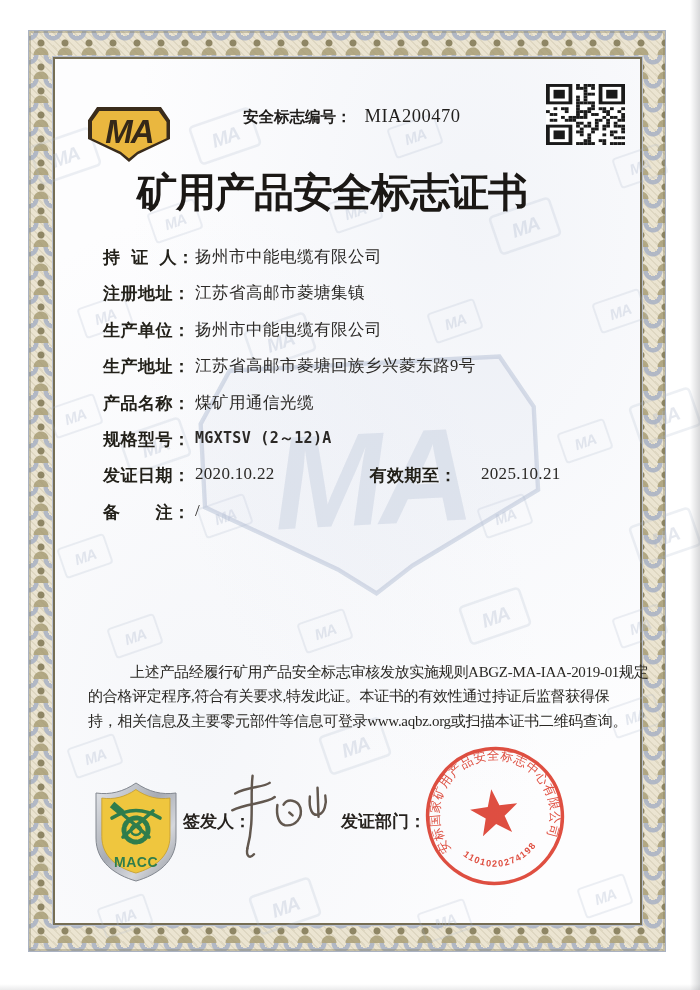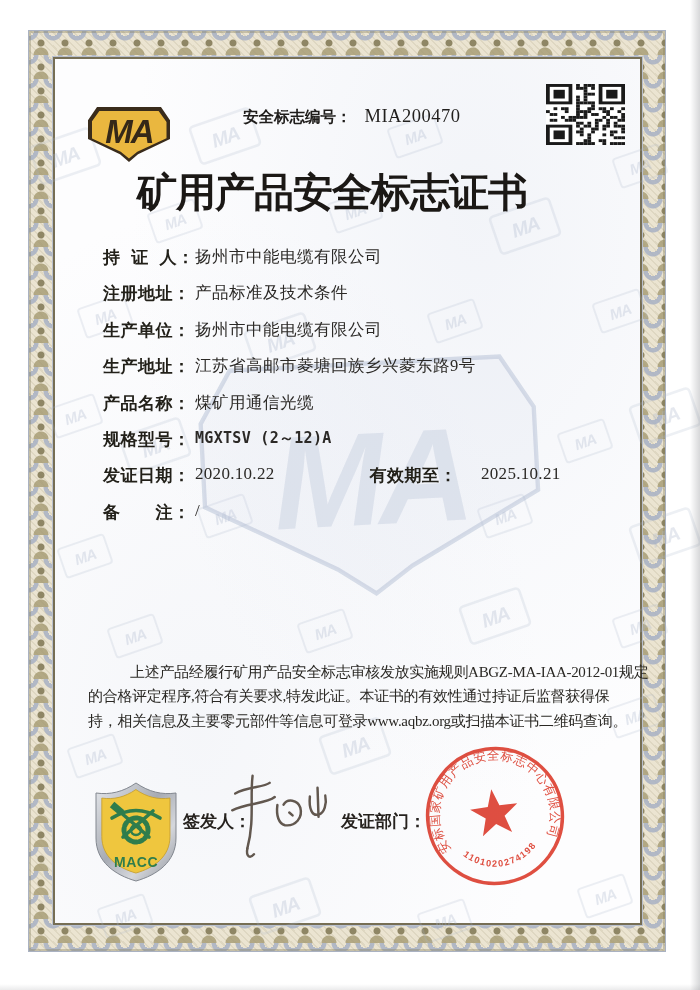--- a/index.html
+++ b/index.html
@@ -339,21 +339,21 @@
 
   <div class="title">矿用产品安全标志证书</div>
 
   <div class="fields">
     <div class="frow">
       <span class="lbl">持 证 人：</span>
       <span class="val">扬州市中能电缆有限公司</span>
     </div>
     <div class="frow">
       <span class="lbl">注册地址：</span>
-      <span class="val">产品标准及技术条件</span>
+      <span class="val">江苏省高邮市菱塘集镇</span>
     </div>
     <div class="frow">
       <span class="lbl">生产单位：</span>
       <span class="val">扬州市中能电缆有限公司</span>
     </div>
     <div class="frow">
       <span class="lbl">生产地址：</span>
       <span class="val">江苏省高邮市菱塘回族乡兴菱东路9号</span>
     </div>
     <div class="frow">
@@ -370,21 +370,21 @@
       <span class="lbl gap1" style="flex:0 0 auto;">有效期至：</span>
       <span class="val num gap2">2025.10.21</span>
     </div>
     <div class="frow">
       <span class="lbl">备　　注：</span>
       <span class="val num">/</span>
     </div>
   </div>
 
   <div class="statement">
-    <div class="l1">上述产品经履行矿用产品安全标志审核发放实施规则ABGZ-MA-IAA-2012-01规定</div>
+    <div class="l1">上述产品经履行矿用产品安全标志审核发放实施规则ABGZ-MA-IAA-2019-01规定</div>
     <div>的合格评定程序,符合有关要求,特发此证。本证书的有效性通过持证后监督获得保</div>
     <div>持，相关信息及主要零元部件等信息可登录www.aqbz.org或扫描本证书二维码查询。</div>
   </div>
 
   <svg class="shield" width="88" height="104" viewBox="0 0 88 104">
     <defs>
       <linearGradient id="silver" x1="0" y1="0" x2="1" y2="1">
         <stop offset="0" stop-color="#e6e8ec"></stop>
         <stop offset="0.45" stop-color="#a7abb3"></stop>
         <stop offset="0.7" stop-color="#d5d7dc"></stop>

